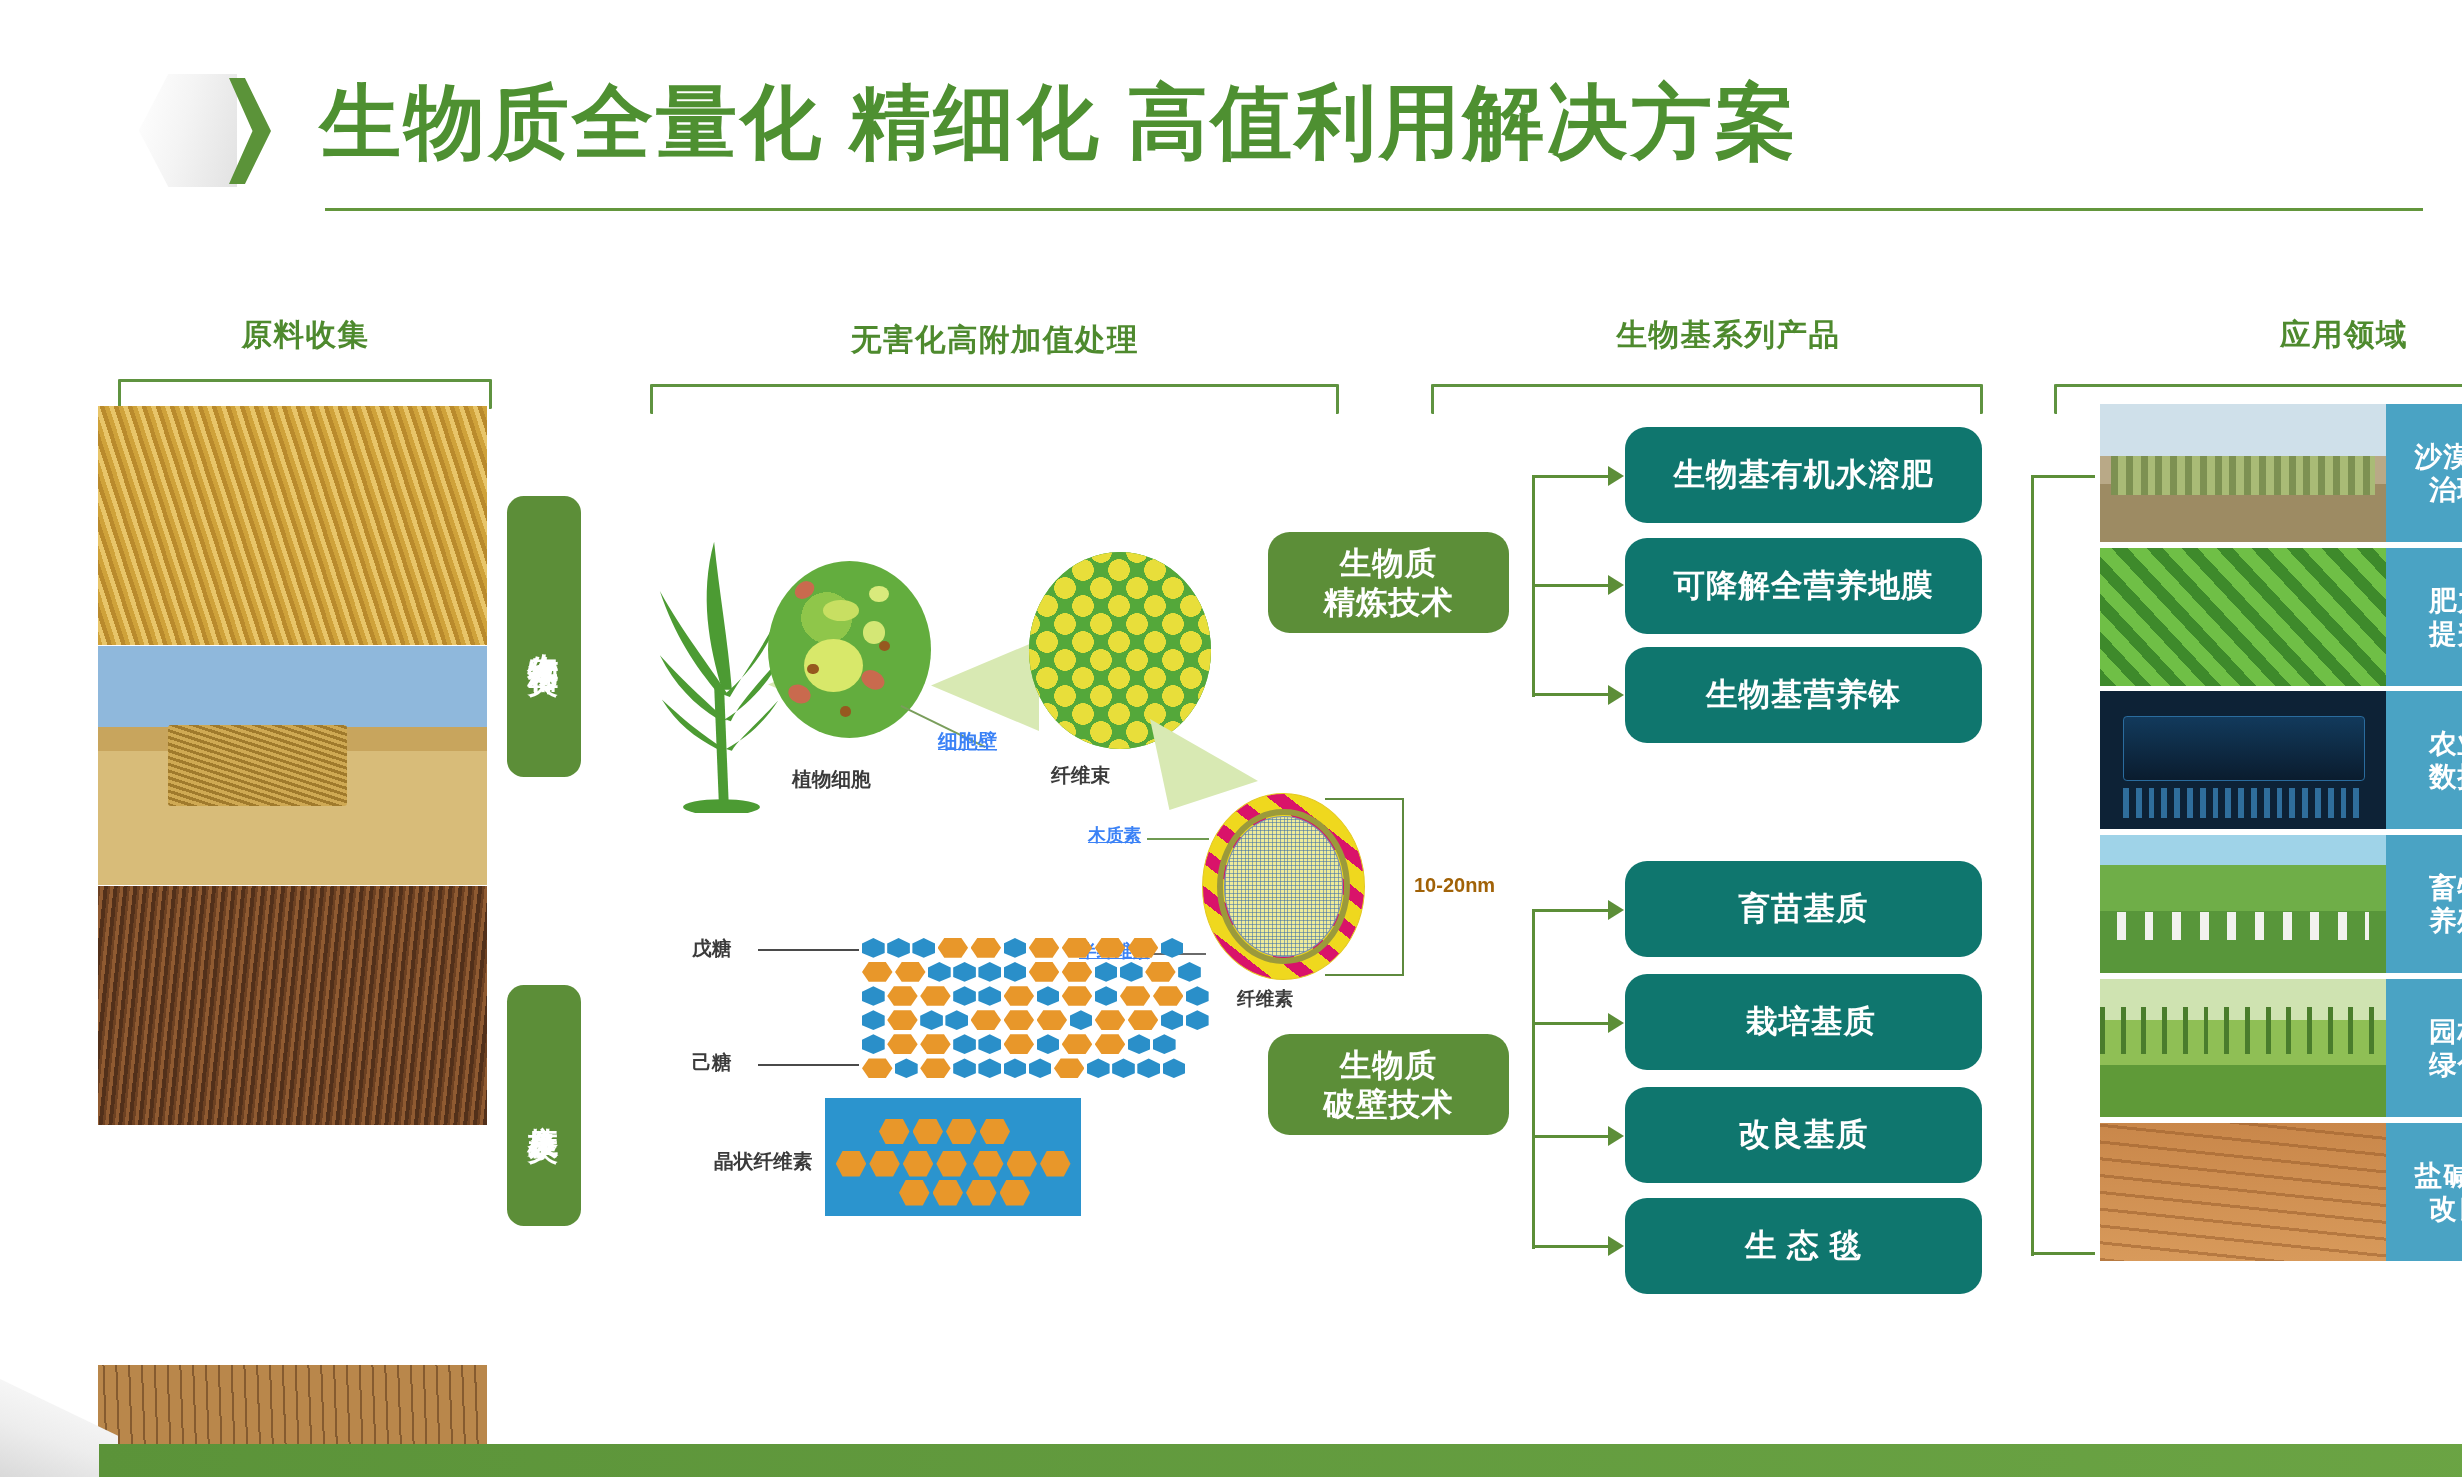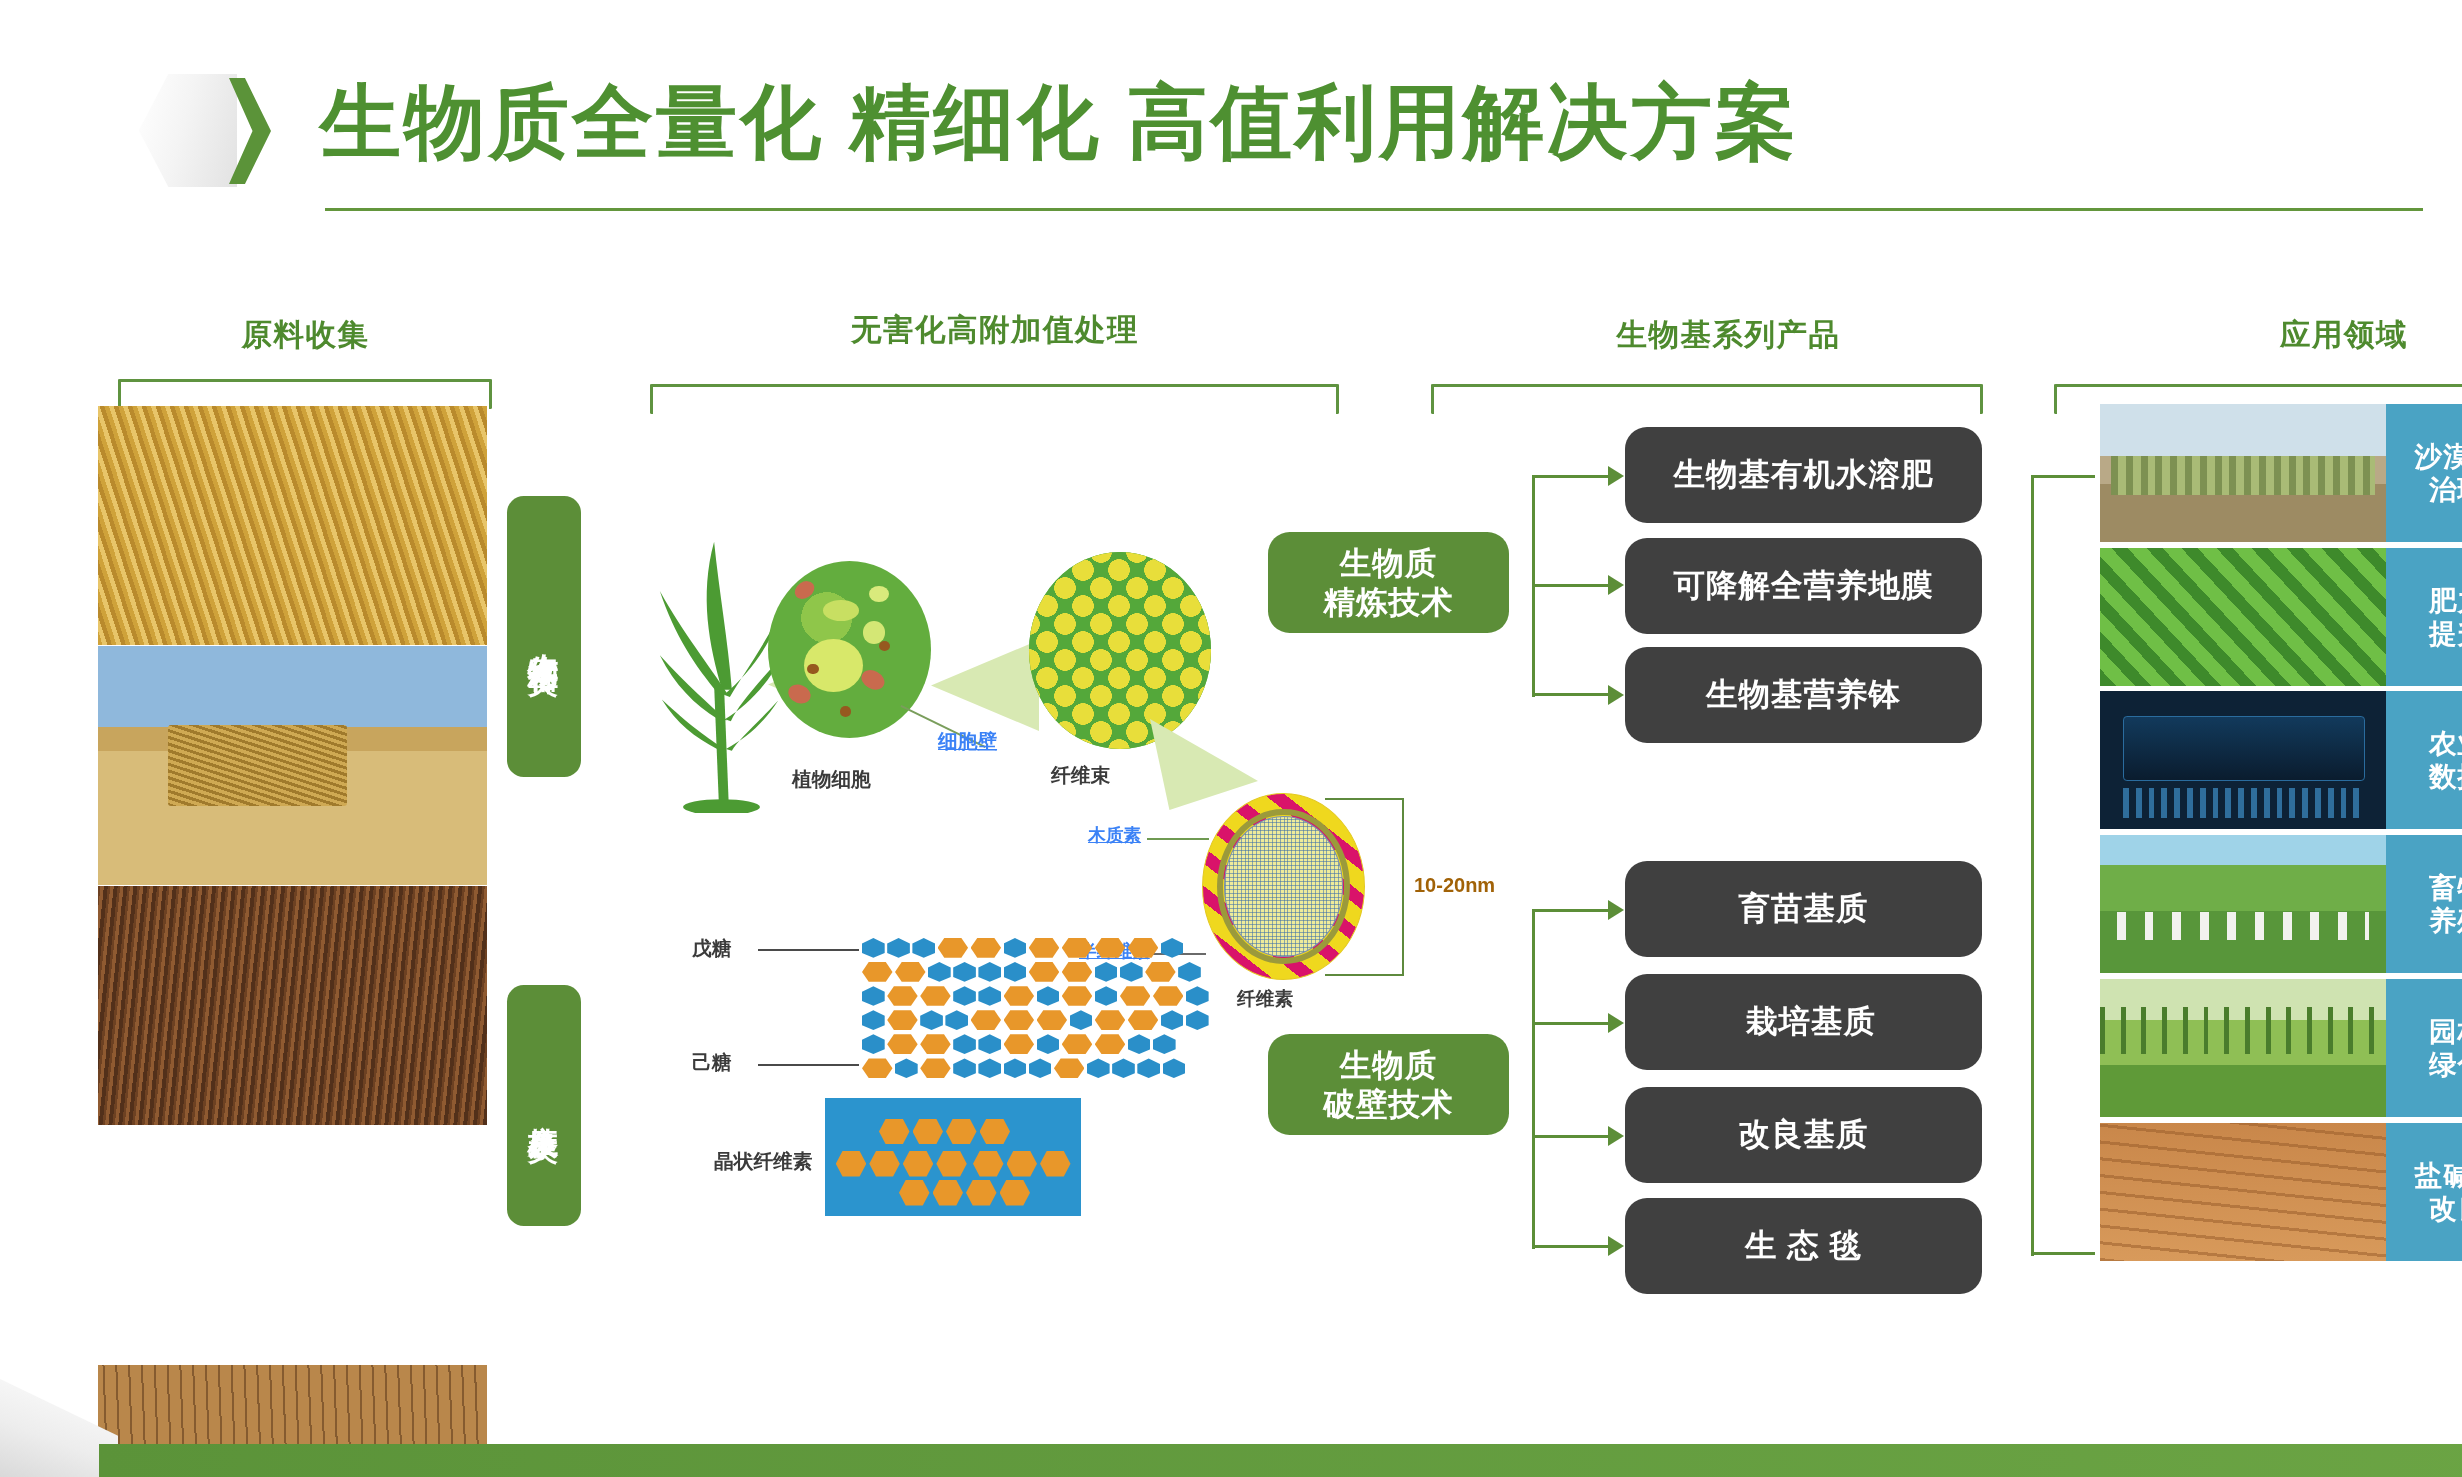--- a/index.html
+++ b/index.html
@@ -126,21 +126,21 @@
     clip-path:polygon(22% 0%,78% 0%,100% 50%,78% 100%,22% 100%,0% 50%);}
 
   
   .tech-box {
     position: absolute; background: #5C8E38; border-radius: 21.7px;
     color:#fff; font-size:31.5px; font-weight:bold; line-height:1.22;
     display:flex; align-items:center; justify-content:center; text-align:center;
     letter-spacing:1px;
   }
   .prod-box {
-    position: absolute; background: #404040; border-radius: 22px;
+    position: absolute; background: #0f766e; border-radius: 22px;
     color:#fff; font-size:31.5px; font-weight:bold;
     display:flex; align-items:center; justify-content:center; text-align:center;
     letter-spacing:1px; white-space:nowrap;
   }
 
   
   .conn { position:absolute; background:#5C8E38; }
   .arrowhead{ position:absolute; width:0;height:0;
     border-top:10.8px solid transparent; border-bottom:10.8px solid transparent;
     border-left:16.7px solid #5C8E38;}
@@ -185,21 +185,21 @@
 <div class="slide">
 
   <div class="hex-badge"></div>
   <div class="hex-arrow"></div>
   <div class="main-title">生物质全量化 精细化 高值利用解决方案</div>
   <div class="title-rule"></div>
 
   <div class="sec-hdr" style="left:101px;top:315px;width:409px;">原料收集</div>
   <div class="bracket" style="left:118px;top:379px;width:374px;height:29.5px;"></div>
 
-  <div class="sec-hdr" style="left:611px;top:310px;width:768px;font-family:Liberation Serif, serif;">无害化高附加值处理</div>
+  <div class="sec-hdr" style="left:611px;top:320px;width:768px;font-family:Liberation Serif, serif;">无害化高附加值处理</div>
   <div class="bracket" style="left:650px;top:384px;width:689px;height:29.5px;"></div>
 
   <div class="sec-hdr" style="left:1438px;top:315px;width:581px;">生物基系列产品</div>
   <div class="bracket" style="left:1431px;top:384px;width:552px;height:29.5px;"></div>
 
   <div class="sec-hdr" style="left:2093px;top:315px;width:502px;">应用领域</div>
   <div class="bracket" style="left:2054px;top:384px;width:492px;height:29.5px;"></div>
 
   <div class="photo ph-straw1" style="left:98px;top:406px;width:389px;height:239px;"></div>
   <div class="photo ph-straw2" style="left:98px;top:646px;width:389px;height:239px;"></div>

